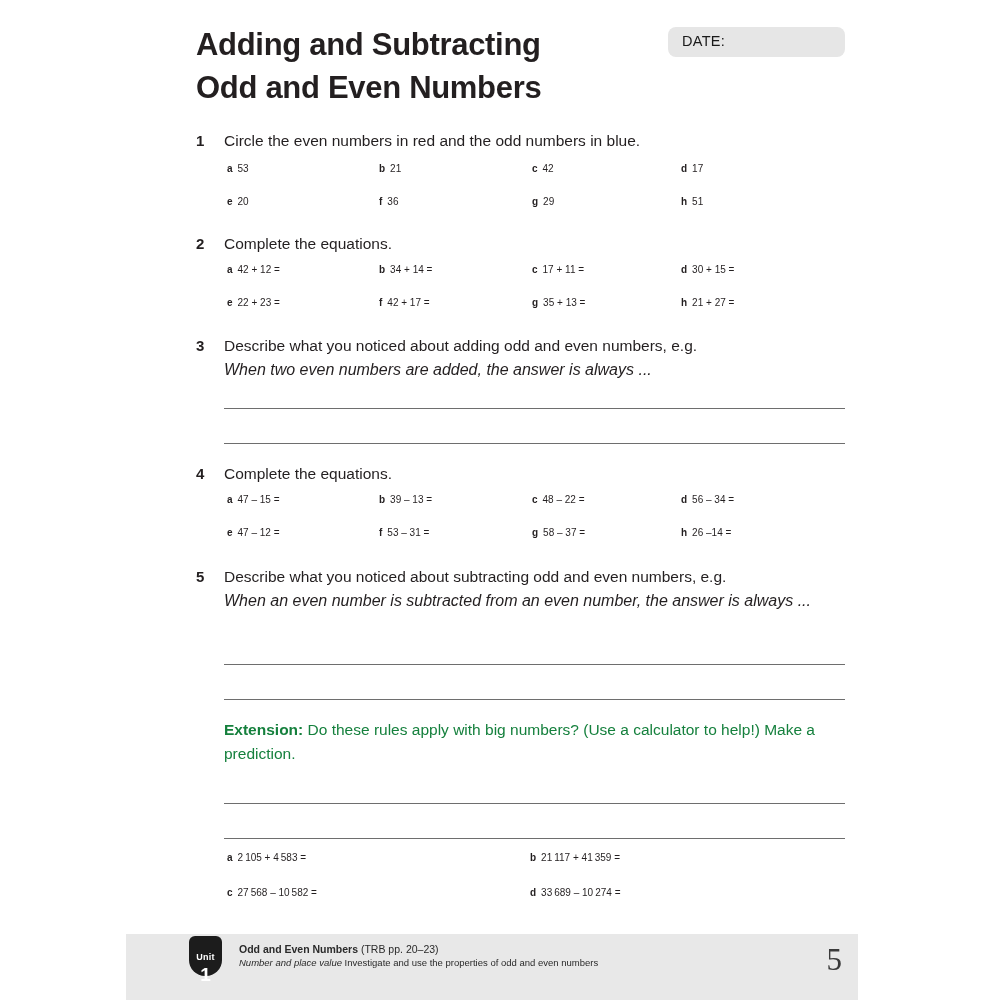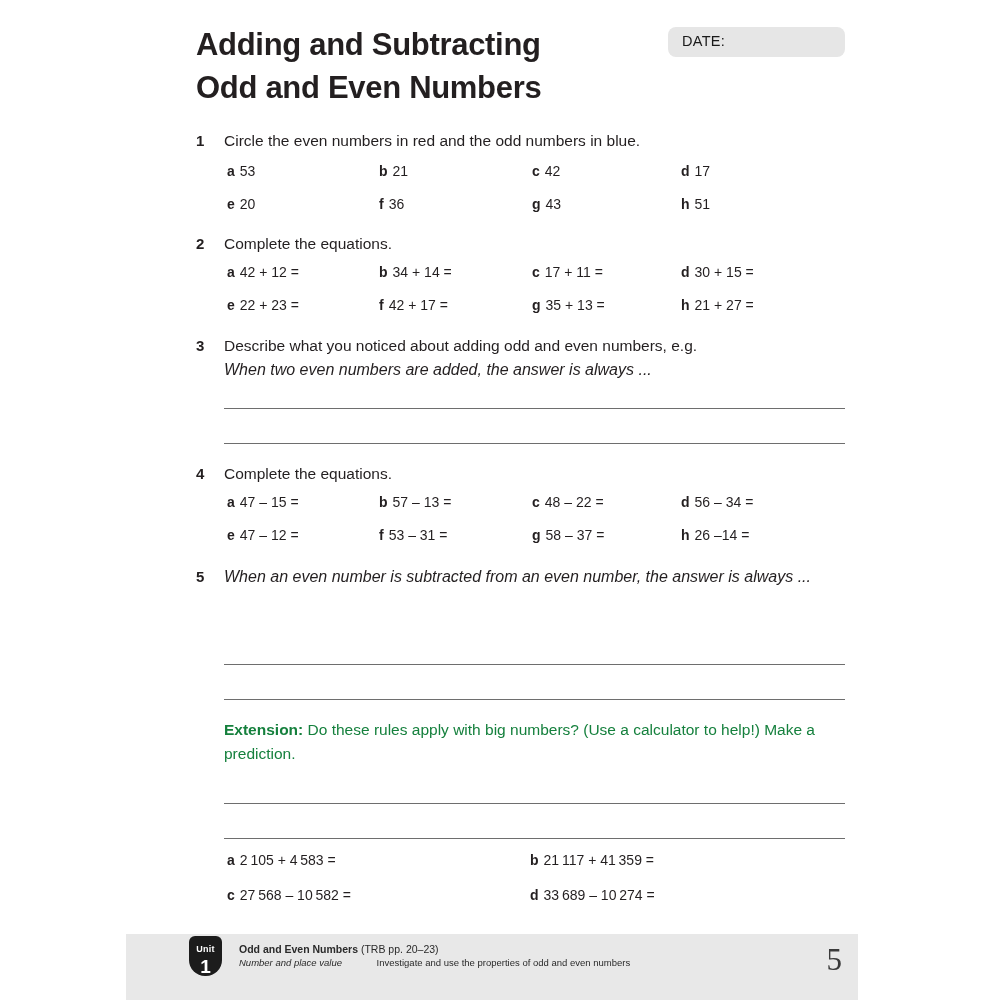--- a/index.html
+++ b/index.html
@@ -82,21 +82,21 @@
   .items {
     position: absolute;
     left: 196px;
   }
   .items .row {
     position: relative;
     height: 33px;
   }
   .item {
     position: absolute;
-    font-size: 14px;
+    font-size: 10px;
     white-space: nowrap;
     color: #231f20;
   }
   .item .lbl {
     font-weight: 700;
     margin-right: 5px;
   }
   .item .val { font-weight: 400; }
 
   
@@ -143,21 +143,21 @@
     background: #1c1c1c;
     border-radius: 6px 6px 16px 16px;
     color: #ffffff;
     text-align: center;
   }
   .unit-badge .unit-word {
     display: block;
     font-size: 9px;
     font-weight: 700;
     line-height: 13px;
-    padding-top: 7px;
+    padding-top: 15px;
     letter-spacing: 0.2px;
   }
   .unit-badge .unit-num {
     display: block;
     font-size: 19px;
     font-weight: 700;
     line-height: 22px;
   }
   .f-text {
     position: absolute;
@@ -166,21 +166,21 @@
     color: #2a2a2a;
   }
   .f-line1 { font-size: 10.5px; line-height: 14px; }
   .f-line1 .f-strong { font-weight: 700; }
   .f-line1 .f-ref { font-weight: 400; }
   .f-line2 {
     font-size: 9.5px;
     line-height: 13px;
     font-style: italic;
   }
-  .f-line2 .f-plain { font-style: normal; margin-left: 32px; }
+  .f-line2 .f-plain { font-style: normal; }
   .f-line3 {
     font-size: 9.5px;
     line-height: 15px;
     margin-top: 2px;
     display: flex;
     align-items: center;
     gap: 5px;
   }
   .ac-badge {
     display: inline-block;
@@ -226,21 +226,21 @@
   <div class="items" style="top:163px;">
     <div class="row">
       <span class="item c1"><span class="lbl">a</span><span class="val">53</span></span>
       <span class="item c2"><span class="lbl">b</span><span class="val">21</span></span>
       <span class="item c3"><span class="lbl">c</span><span class="val">42</span></span>
       <span class="item c4"><span class="lbl">d</span><span class="val">17</span></span>
     </div>
     <div class="row">
       <span class="item c1"><span class="lbl">e</span><span class="val">20</span></span>
       <span class="item c2"><span class="lbl">f</span><span class="val">36</span></span>
-      <span class="item c3"><span class="lbl">g</span><span class="val">43</span></span>
+      <span class="item c3"><span class="lbl">g</span><span class="val">29</span></span>
       <span class="item c4"><span class="lbl">h</span><span class="val">51</span></span>
     </div>
   </div>
 
   <div class="q" style="top:232px;">
     <span class="q-head">
       <span class="q-num">2</span>
       <span class="q-text">Complete the equations.</span>
     </span>
   </div>
@@ -271,35 +271,36 @@
 
   <div class="q" style="top:462px;">
     <span class="q-head">
       <span class="q-num">4</span>
       <span class="q-text">Complete the equations.</span>
     </span>
   </div>
   <div class="items" style="top:494px;">
     <div class="row">
       <span class="item c1"><span class="lbl">a</span><span class="val">47 – 15 =</span></span>
-      <span class="item c2"><span class="lbl">b</span><span class="val">57 – 13 =</span></span>
+      <span class="item c2"><span class="lbl">b</span><span class="val">39 – 13 =</span></span>
       <span class="item c3"><span class="lbl">c</span><span class="val">48 – 22 =</span></span>
       <span class="item c4"><span class="lbl">d</span><span class="val">56 – 34 =</span></span>
     </div>
     <div class="row">
       <span class="item c1"><span class="lbl">e</span><span class="val">47 – 12 =</span></span>
       <span class="item c2"><span class="lbl">f</span><span class="val">53 – 31 =</span></span>
       <span class="item c3"><span class="lbl">g</span><span class="val">58 – 37 =</span></span>
       <span class="item c4"><span class="lbl">h</span><span class="val">26 –14 =</span></span>
     </div>
   </div>
 
   <div class="q" style="top:565px; width:640px;">
     <span class="q-head">
       <span class="q-num">5</span>
+      <span class="q-text">Describe what you noticed about subtracting odd and even numbers, e.g.</span>
       <span class="q-eg">When an even number is subtracted from an even number, the answer is always ...</span>
     </span>
   </div>
   <div class="rule" style="top:664px;"></div>
   <div class="rule" style="top:699px;"></div>
 
   <div class="ext" style="top:718px;">
     <span class="ext-body"><span class="ext-label">Extension:</span><span> Do these rules apply with big numbers? (Use a calculator to help!) Make a prediction.</span></span>
   </div>
   <div class="rule" style="top:803px;"></div>

